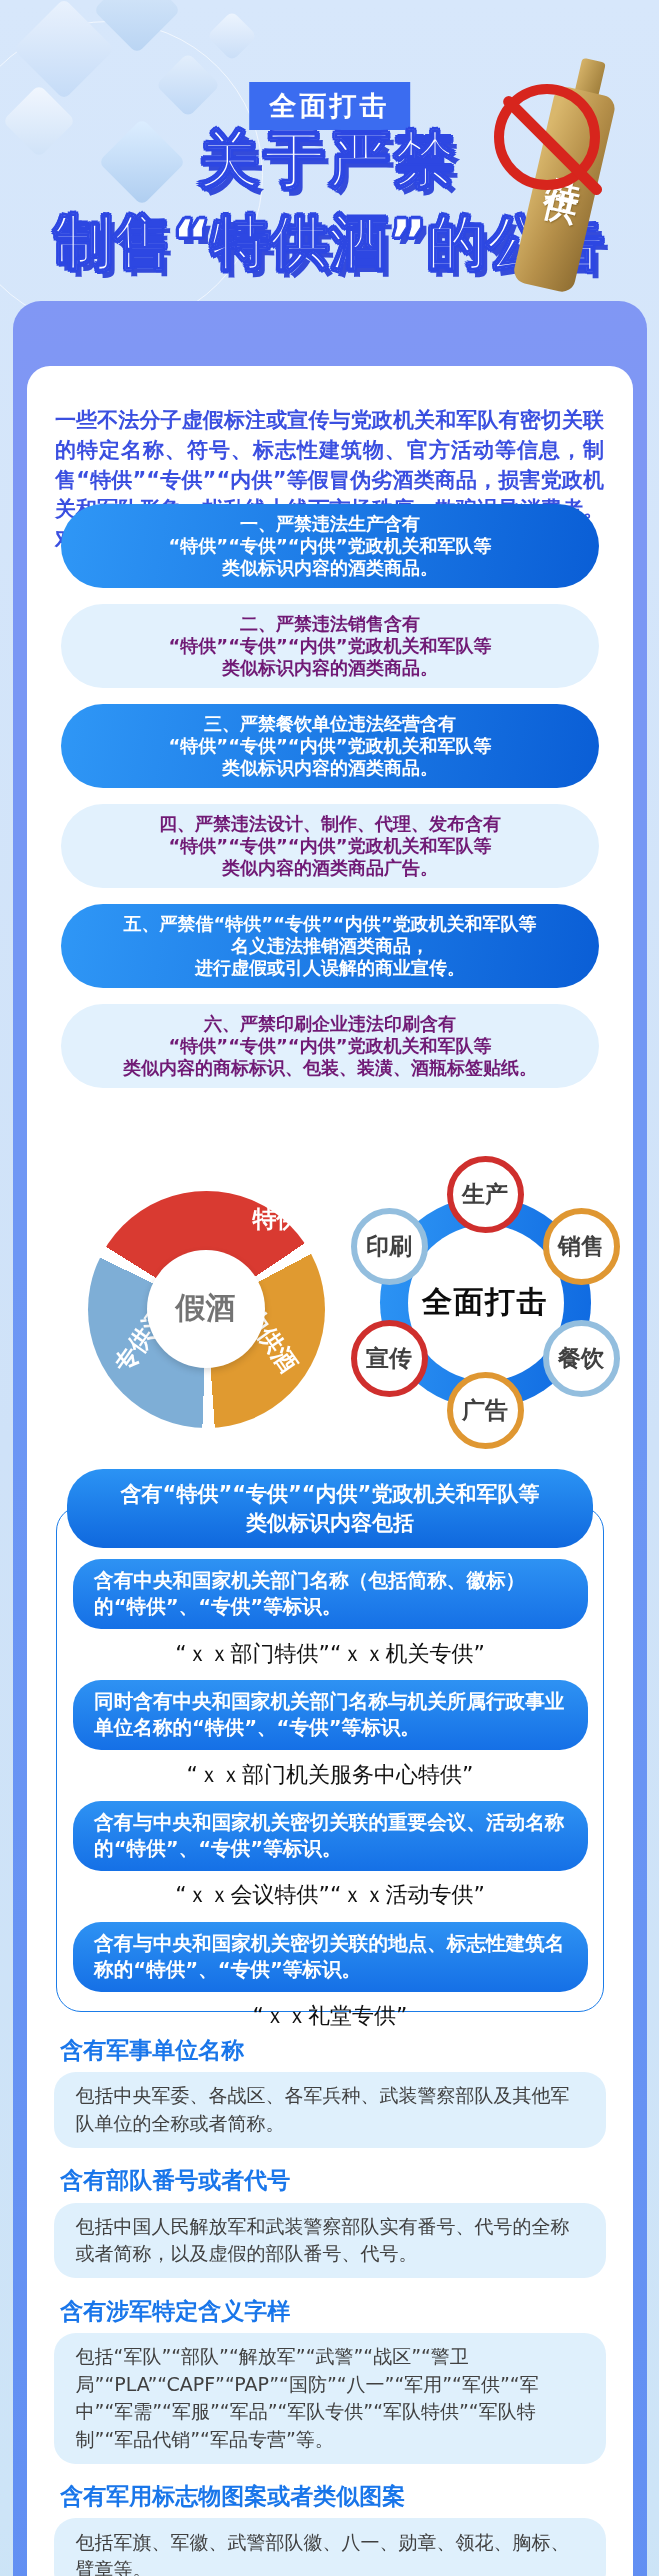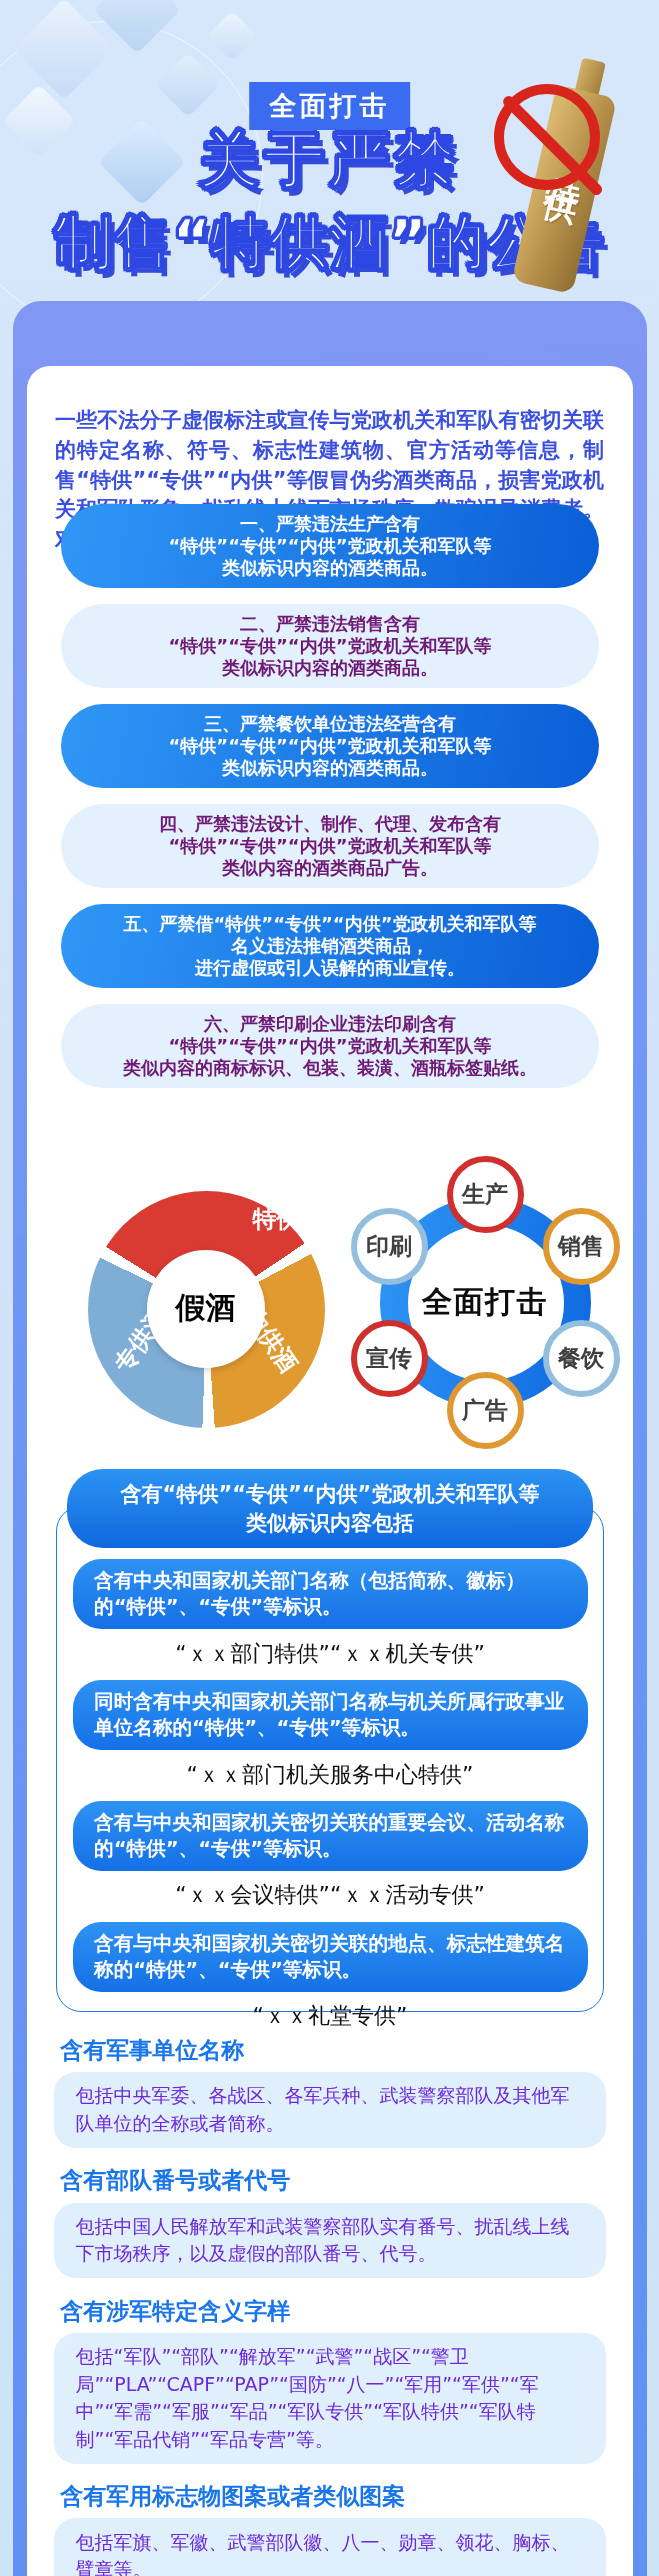--- a/index.html
+++ b/index.html
@@ -50,21 +50,21 @@
   .ban-pill{width:538px;margin:0 auto 15.5px;border-radius:43px;padding:9.3px 13.4px;
     font-size:18px;font-weight:700;line-height:1.22;text-align:center;white-space:pre-line;}
   .ban-pill.dark{background:linear-gradient(100deg,#2f97f6 0%,#0a5ed6 100%);color:#ffffff;}
   .ban-pill.light{background:#e2f1fd;color:#701a75;}
   
   .diagrams{position:absolute;left:20.6px;top:804px;width:565px;height:281px;}
   .donut{position:absolute;left:40px;top:20.6px;width:237px;height:237px;border-radius:50%;
     background:conic-gradient(from -58deg,#d93a31 0 114deg,#ffffff 114deg 120deg,#e09a30 120deg 234deg,#ffffff 234deg 240deg,#7eaed6 240deg 354deg,#ffffff 354deg 360deg);}
   .donut-hole{position:absolute;left:59px;top:59px;width:118px;height:118px;border-radius:50%;background:#fff;
     display:flex;align-items:center;justify-content:center;box-shadow:0 3.1px 7.2px rgba(0,0,0,.15);}
-  .donut-hole span{font-size:30px;font-weight:800;color:#000000;}
+  .donut-hole span{font-size:30px;font-weight:800;color:#737373;}
   .seg-label{position:absolute;color:#fff;font-size:24px;font-weight:800;}
   .seg-top{left:0;top:12px;width:100%;text-align:right;}
   .seg-right{right:17.5px;top:133px;transform:rotate(55deg);}
   .seg-left{left:17.5px;top:133px;transform:rotate(-55deg);}
   .ring{position:absolute;left:332px;top:27px;width:211px;height:211px;border-radius:50%;
     background:linear-gradient(100deg,#2e96f5,#0e68e0);}
   .ring-hole{position:absolute;left:28px;top:28px;width:156px;height:156px;border-radius:50%;background:#fff;}
   .ring-center{position:absolute;left:0;top:0;width:100%;height:100%;display:flex;align-items:center;justify-content:center;
     font-size:30px;font-weight:800;color:#0d0d0d;letter-spacing:1.5px;}
   .sat{position:absolute;width:77px;height:77px;border-radius:50%;background:#fff;
@@ -83,21 +83,21 @@
     background:linear-gradient(180deg,#2b93f4,#0f68de);border-radius:36px;padding:11.3px 14.4px;
     color:#fff;font-size:21px;font-weight:700;line-height:1.35;text-align:center;white-space:pre-line;}
   .marks-box{position:absolute;left:29px;top:1140px;width:548px;height:506px;z-index:1;
     border:1.5px solid #1b7ce8;border-radius:25px;padding:52px 14.4px 0;}
   .mark-pill{width:515px;margin:0 auto 9.3px;background:linear-gradient(180deg,#2e92f3,#1570e6);
     border-radius:28px;padding:9.3px 21.6px;color:#fff;font-size:19.6px;font-weight:600;line-height:1.32;text-align:left;}
   .mark-example{width:100%;text-align:center;font-size:22px;color:#111;margin:7.2px 0 11.3px;font-weight:500;}
   
   .flow-col{position:absolute;left:27px;top:1669px;width:552px;}
   .mil-heading{font-size:23px;font-weight:800;color:#1976ea;margin:0 0 6.2px 6.2px;}
-  .mil-box{background:#dff0fc;border-radius:21.6px;padding:10.3px 21.6px;font-size:19px;line-height:1.45;color:#6d28d9;margin-bottom:17.5px;}
+  .mil-box{background:#dff0fc;border-radius:21.6px;padding:10.3px 21.6px;font-size:19px;line-height:1.45;color:#404040;margin-bottom:17.5px;}
 </style>
 </head>
 <body>
 
 <div id="canvas">
 
   <div class="arc"></div>
   <div class="cube c1"></div>
   <div class="cube c2"></div>
   <div class="cube c3"></div>
@@ -189,21 +189,21 @@
       <div class="mark-pill">含有与中央和国家机关密切关联的重要会议、活动名称的“特供”、“专供”等标识。</div>
       <div class="mark-example">“ｘｘ会议特供”“ｘｘ活动专供”</div>
       <div class="mark-pill">含有与中央和国家机关密切关联的地点、标志性建筑名称的“特供”、“专供”等标识。</div>
       <div class="mark-example">“ｘｘ礼堂专供”</div>
     </div>
 
     <div class="flow-col">
       <div class="mil-heading">含有军事单位名称</div>
       <div class="mil-box">包括中央军委、各战区、各军兵种、武装警察部队及其他军队单位的全称或者简称。</div>
       <div class="mil-heading">含有部队番号或者代号</div>
-      <div class="mil-box">包括中国人民解放军和武装警察部队实有番号、扰乱线上线下市场秩序，以及虚假的部队番号、代号。</div>
+      <div class="mil-box">包括中国人民解放军和武装警察部队实有番号、代号的全称或者简称，以及虚假的部队番号、代号。</div>
       <div class="mil-heading">含有涉军特定含义字样</div>
       <div class="mil-box">包括“军队”“部队”“解放军”“武警”“战区”“警卫局”“PLA”“CAPF”“PAP”“国防”“八一”“军用”“军供”“军中”“军需”“军服”“军品”“军队专供”“军队特供”“军队特制”“军品代销”“军品专营”等。</div>
       <div class="mil-heading">含有军用标志物图案或者类似图案</div>
       <div class="mil-box">包括军旗、军徽、武警部队徽、八一、勋章、领花、胸标、臂章等。</div>
 
     </div>
   </div>
 
 </div>
 

